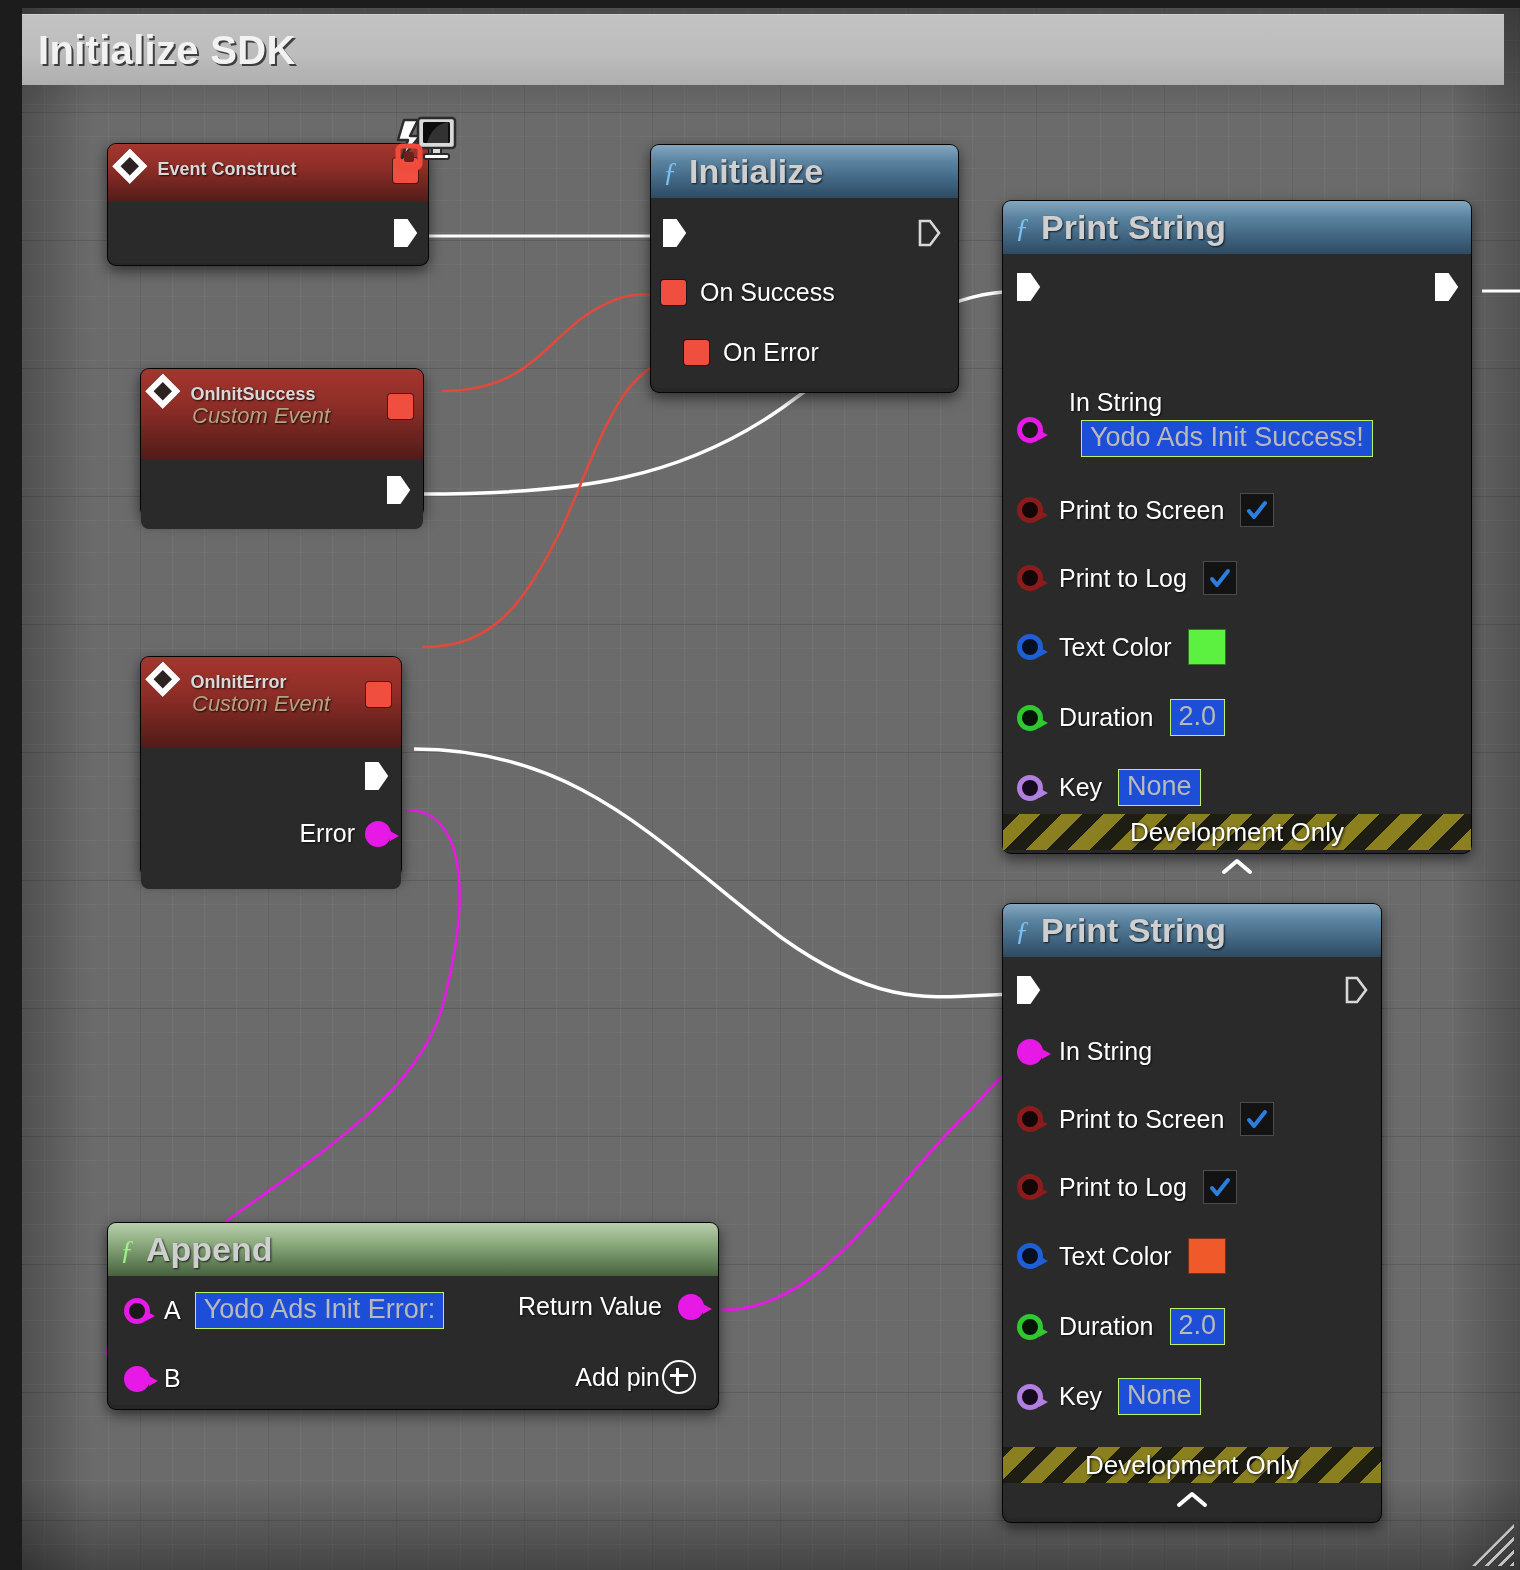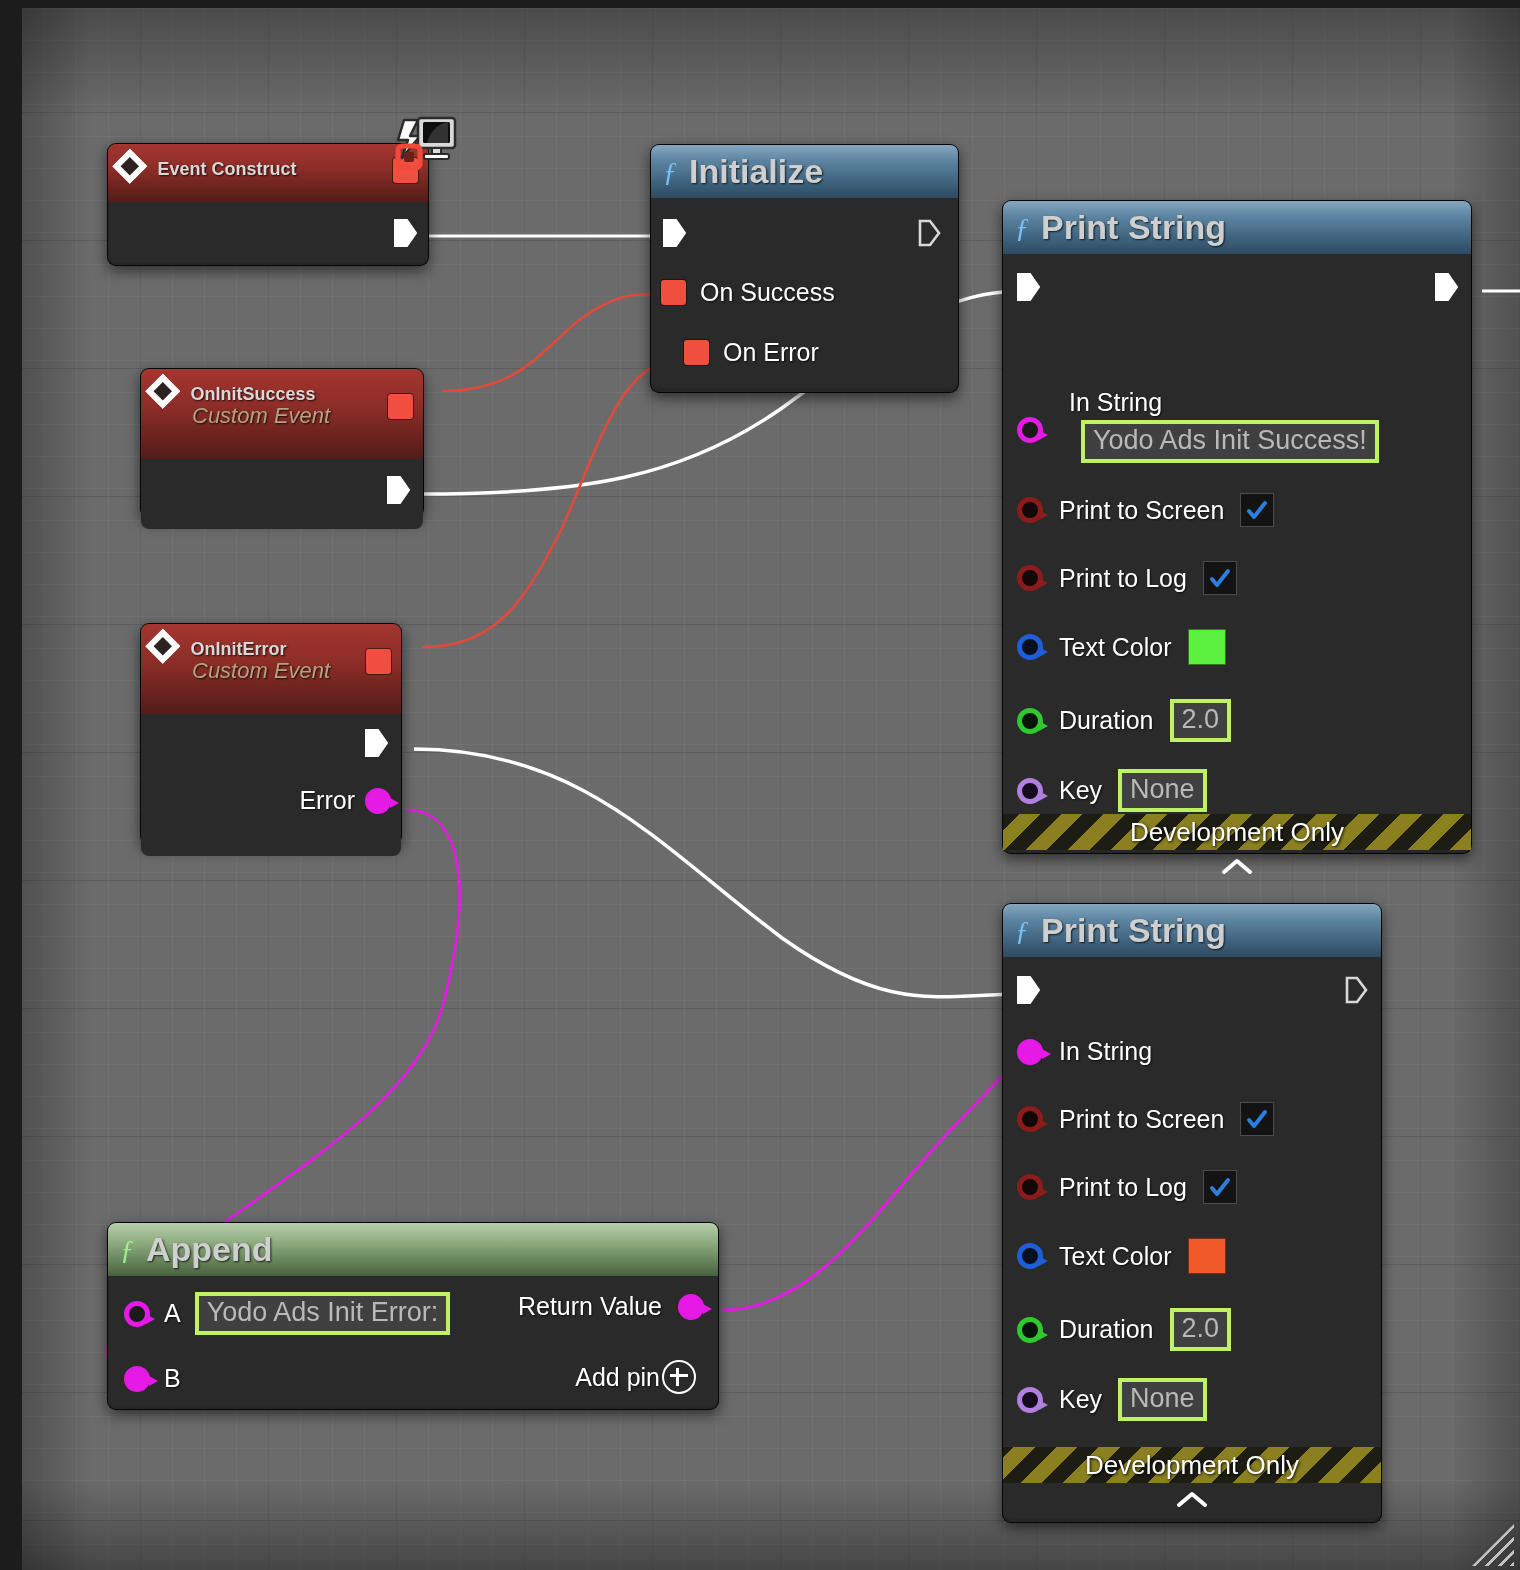--- a/index.html
+++ b/index.html
@@ -82,21 +82,21 @@
 
   
   .exec-pin{width:26px;height:30px;}
   .row{display:flex;align-items:center;}
   .lbl{font-size:25px;color:#fff;text-shadow:1px 1px 2px rgba(0,0,0,.7);}
 
   .dpin{width:26px;height:26px;border-radius:50%;box-sizing:border-box;position:relative;}
   .dpin::after{content:"";position:absolute;right:-10px;top:8px;
       border-left:9px solid currentColor;border-top:5px solid transparent;border-bottom:5px solid transparent;}
 
-  .txtbox{background:#404040;border:4px solid #bef264;color:#b9b9b9;
+  .txtbox{background:#1d4ed8;border:1px solid #bef264;color:#b9b9b9;
       font-size:27px;padding:2px 8px 4px 8px;line-height:1.08;}
   .swatch{width:36px;height:34px;border:1px solid rgba(0,0,0,.5);}
   .chk{width:32px;height:32px;background:#131313;border:1px solid #4c4c4c;
       display:flex;align-items:center;justify-content:center;}
   .chk svg{width:24px;height:24px;}
 
   .devbar{height:36px;display:flex;align-items:center;justify-content:center;
     background:repeating-linear-gradient(-45deg,#8a8020 0 15px,#1d1d14 15px 30px);}
   .devbar span{font-size:26px;color:#fff;text-shadow:1px 1px 3px rgba(0,0,0,.95);}
   .collapse{height:34px;display:flex;align-items:center;justify-content:center;}
@@ -161,21 +161,21 @@
         <div class="sub" style="margin-left:41px;">Custom Event</div>
         <span class="delegate-pin" style="right:10px;top:25px;"></span>
       </div>
       <div class="body" style="height:70px;position:relative;">
         <svg class="exec-pin" style="position:absolute;right:12px;top:16px;" viewBox="0 0 26 30">
           <path d="M3 2 L15 2 L24 15 L15 28 L3 28 Z" fill="#ffffff" stroke="#ffffff" stroke-width="2"></path>
         </svg>
       </div>
     </div>
 
-    <div class="node" style="left:118px;top:615px;width:260px;height:220px;">
+    <div class="node" style="left:118px;top:648px;width:260px;height:220px;">
       <div class="ev-head" style="height:76px;">
         <span class="ev-diamond"></span>
         <span class="t">OnInitError</span>
         <div class="sub" style="margin-left:41px;">Custom Event</div>
         <span class="delegate-pin" style="right:10px;top:25px;"></span>
       </div>
       <div class="body" style="height:142px;position:relative;">
         <svg class="exec-pin" style="position:absolute;right:12px;top:14px;" viewBox="0 0 26 30">
           <path d="M3 2 L15 2 L24 15 L15 28 L3 28 Z" fill="#ffffff" stroke="#ffffff" stroke-width="2"></path>
         </svg>
@@ -364,20 +364,23 @@
         <div class="addpin" style="position:absolute;right:22px;top:84px;">
           <span class="lbl">Add pin</span>
           <span class="plus"></span>
         </div>
       </div>
     </div>
 
     <div id="grip"></div>
   </div>
 
+  <div id="title-banner">
+    <span class="ttl">Initialize SDK</span>
+  </div>
 
   <svg id="monitor-icon" viewBox="0 0 68 62">
     <path d="M14 6 L28 6 L20 22 L30 22 L12 44 L18 26 L8 26 Z" fill="#fdfdfd" stroke="#2b2b2b" stroke-width="2.5" stroke-linejoin="round"></path>
     <rect x="28" y="4" width="37" height="30" rx="3" fill="#d9d9d9" stroke="#2b2b2b" stroke-width="2.5"></rect>
     <rect x="33" y="8" width="27" height="21" rx="1.5" fill="#0d0d0d"></rect>
     <path d="M37 29 C40 18 47 10 58 8 L58 29 Z" fill="#3a3a3a" opacity=".85"></path>
     <rect x="42" y="34" width="9" height="7" fill="#d9d9d9" stroke="#2b2b2b" stroke-width="2"></rect>
     <rect x="34" y="40" width="25" height="5" rx="2" fill="#fdfdfd" stroke="#2b2b2b" stroke-width="2"></rect>
     <rect x="8" y="32" width="22" height="22" rx="4" fill="none" stroke="#ef4a3a" stroke-width="5"></rect>
     <rect x="14" y="38" width="10" height="10" rx="2" fill="#6d1f1a"></rect>

